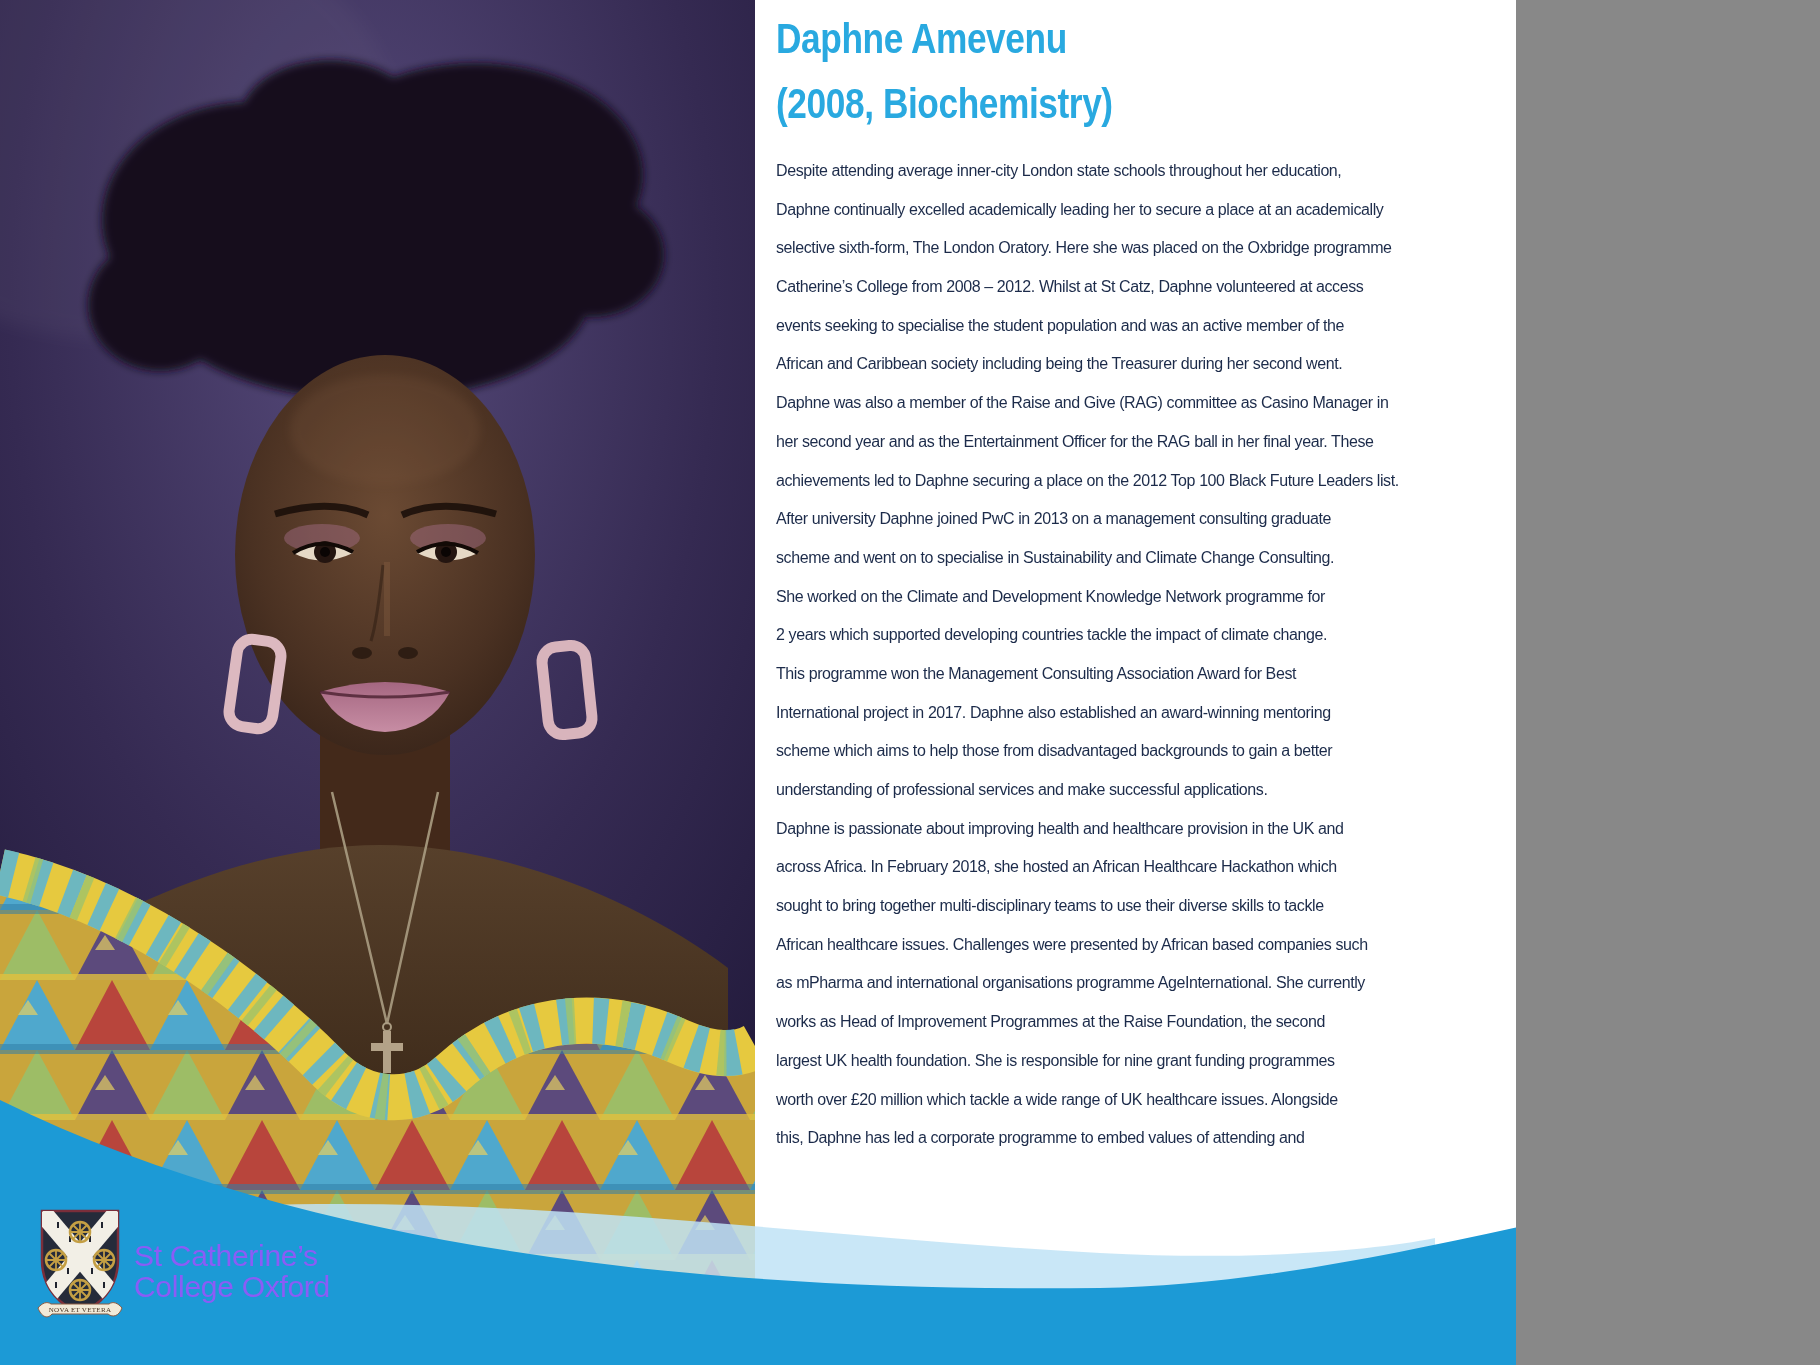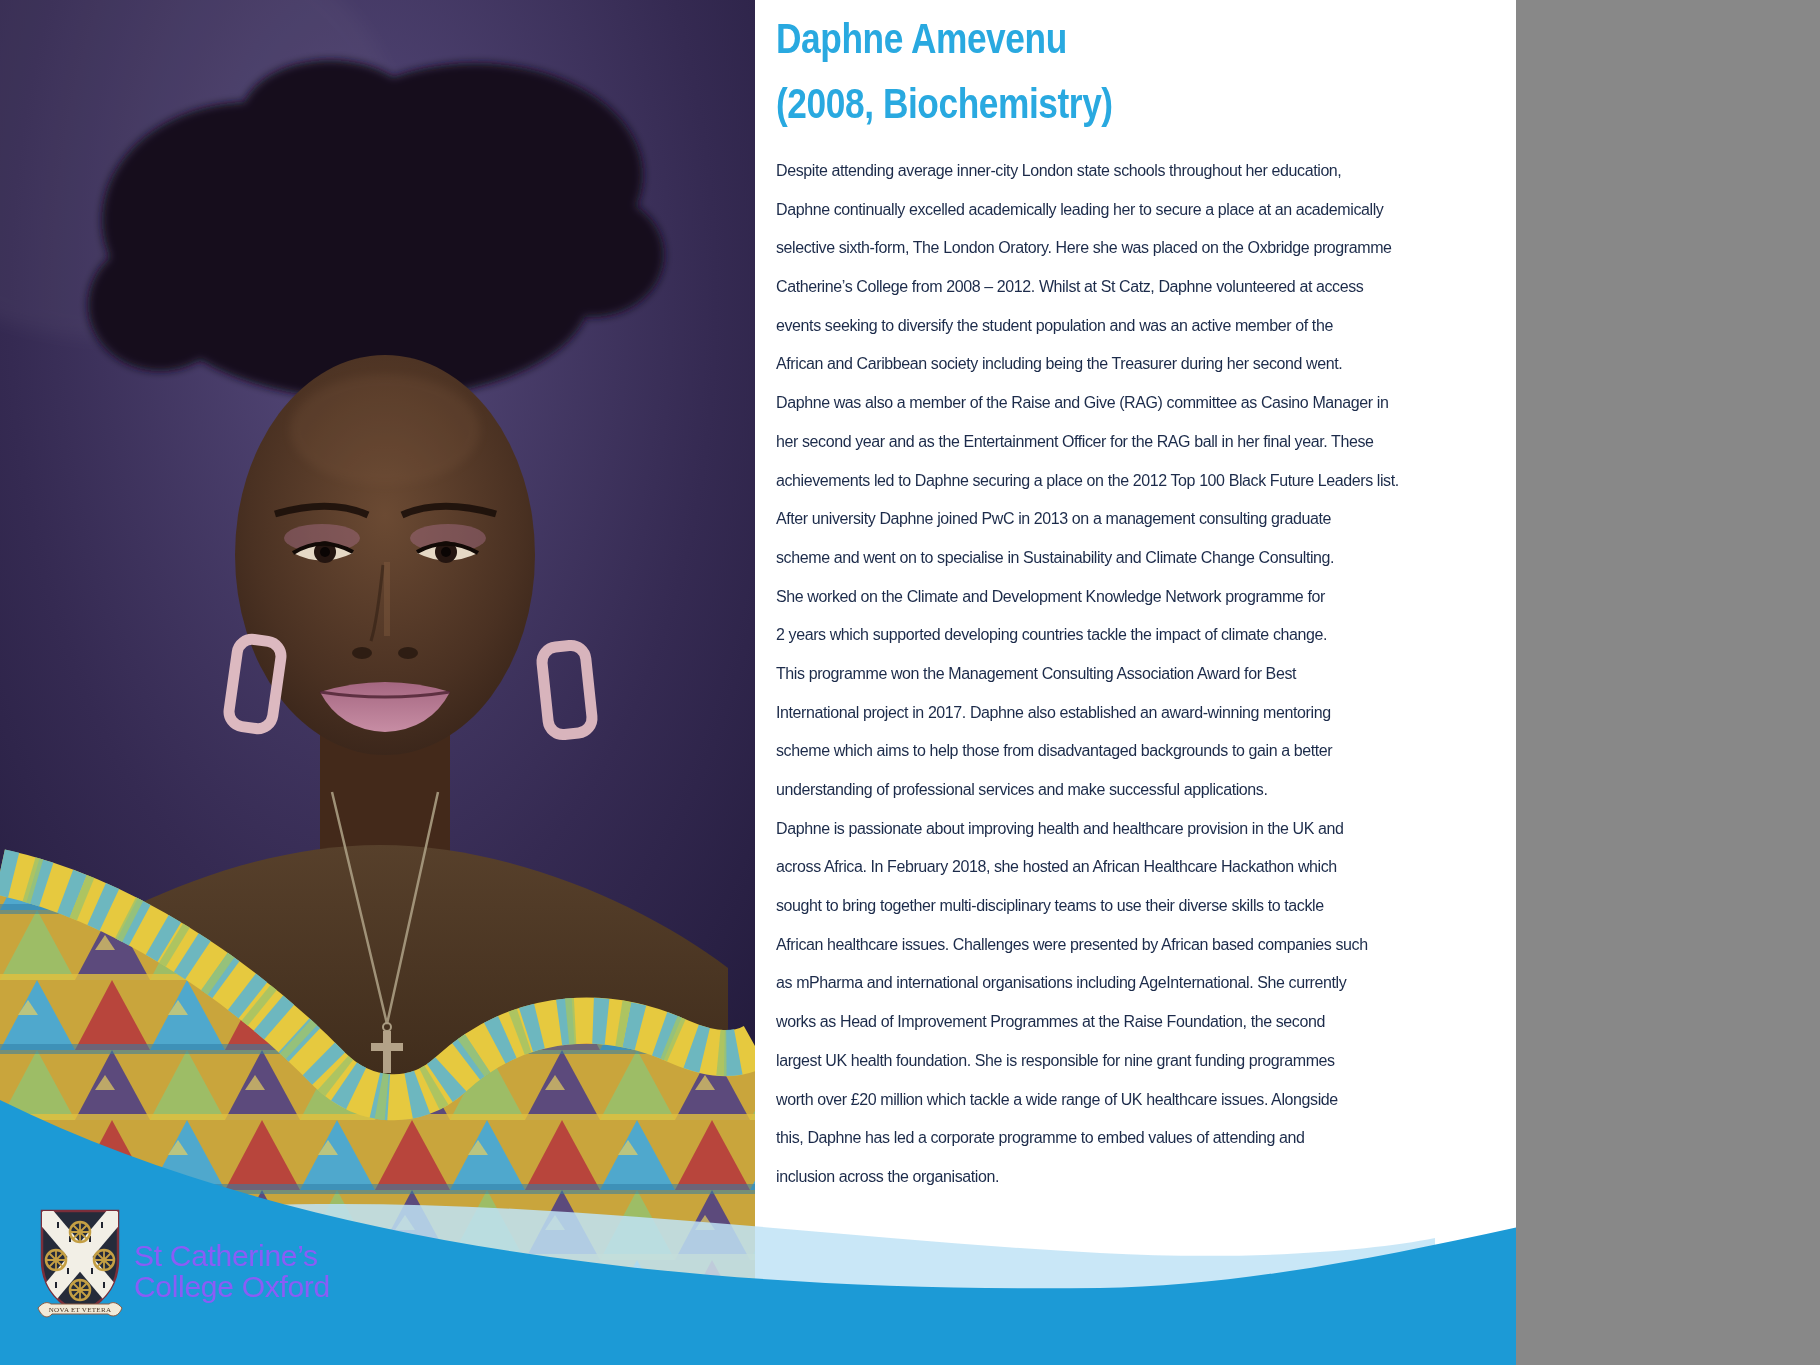--- a/index.html
+++ b/index.html
@@ -149,43 +149,42 @@
   <div class="content">
     <div class="title">
       <div>Daphne Amevenu</div>
       <div>(2008, Biochemistry)</div>
     </div>
     <div class="bio">
         <div class="line">Despite attending average inner-city London state schools throughout her education,</div>
         <div class="line">Daphne continually excelled academically leading her to secure a place at an academically</div>
         <div class="line">selective sixth-form, The London Oratory. Here she was placed on the Oxbridge programme</div>
         <div class="line">Catherine’s College from 2008 – 2012. Whilst at St Catz, Daphne volunteered at access</div>
-        <div class="line">events seeking to diversify the student population and was an active member of the</div>
+        <div class="line">events seeking to specialise the student population and was an active member of the</div>
         <div class="line">African and Caribbean society including being the Treasurer during her second went.</div>
         <div class="line">Daphne was also a member of the Raise and Give (RAG) committee as Casino Manager in</div>
         <div class="line">her second year and as the Entertainment Officer for the RAG ball in her final year. These</div>
         <div class="line">achievements led to Daphne securing a place on the 2012 Top 100 Black Future Leaders list.</div>
         <div class="line">After university Daphne joined PwC in 2013 on a management consulting graduate</div>
         <div class="line">scheme and went on to specialise in Sustainability and Climate Change Consulting.</div>
         <div class="line">She worked on the Climate and Development Knowledge Network programme for</div>
         <div class="line">2 years which supported developing countries tackle the impact of climate change.</div>
         <div class="line">This programme won the Management Consulting Association Award for Best</div>
         <div class="line">International project in 2017. Daphne also established an award-winning mentoring</div>
         <div class="line">scheme which aims to help those from disadvantaged backgrounds to gain a better</div>
         <div class="line">understanding of professional services and make successful applications.</div>
         <div class="line">Daphne is passionate about improving health and healthcare provision in the UK and</div>
         <div class="line">across Africa. In February 2018, she hosted an African Healthcare Hackathon which</div>
         <div class="line">sought to bring together multi-disciplinary teams to use their diverse skills to tackle</div>
         <div class="line">African healthcare issues. Challenges were presented by African based companies such</div>
-        <div class="line">as mPharma and international organisations including AgeInternational. She currently</div>
+        <div class="line">as mPharma and international organisations programme AgeInternational. She currently</div>
         <div class="line">works as Head of Improvement Programmes at the Raise Foundation, the second</div>
         <div class="line">largest UK health foundation. She is responsible for nine grant funding programmes</div>
         <div class="line">worth over £20 million which tackle a wide range of UK healthcare issues. Alongside</div>
         <div class="line">this, Daphne has led a corporate programme to embed values of attending and</div>
-        <div class="line">inclusion across the organisation.</div>
       </div>
   </div>
 
   <svg class="waves" viewBox="0 0 1820 1365">
     <path class="wave-light" d="M240,1206 C520,1194 820,1238 1100,1253 C1250,1261 1370,1251 1435,1238 L1435,1332 L240,1332 Z"></path>
     <path class="wave-main" d="M0,1100 C300,1248 700,1293 1100,1288 C1320,1285 1560,1212 1820,1162 L1820,1365 L0,1365 Z"></path>
   </svg>
 
   <div class="footer-logo">
     <svg width="88" height="118" viewBox="0 0 88 118">

